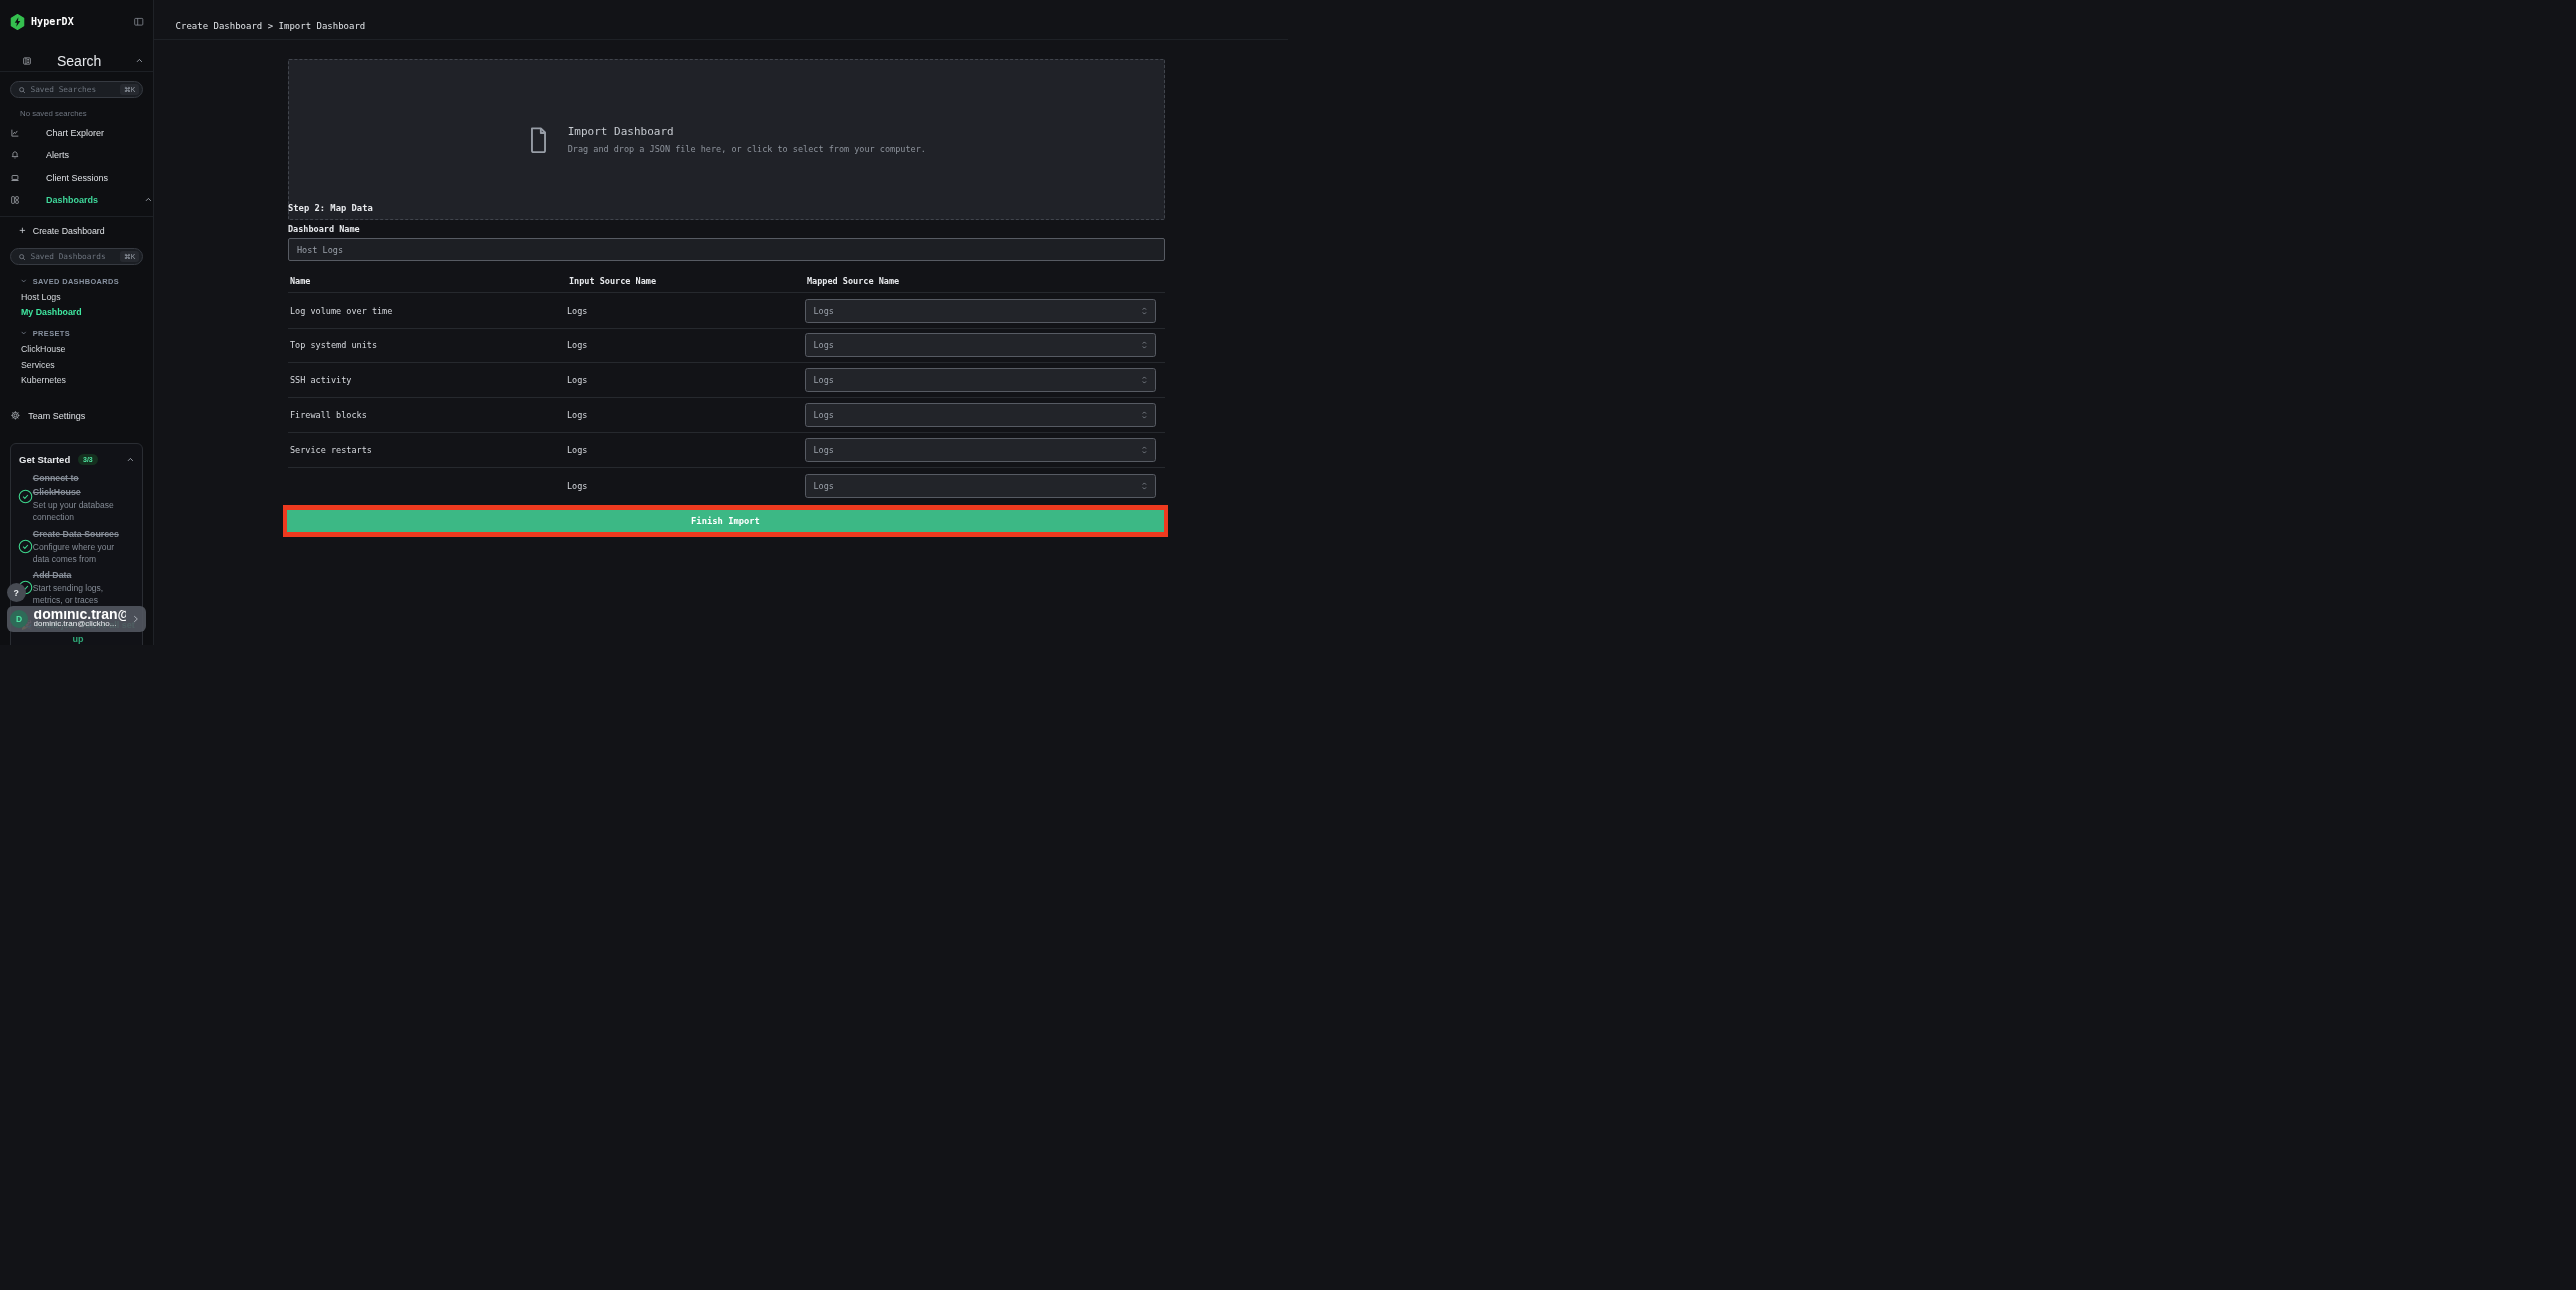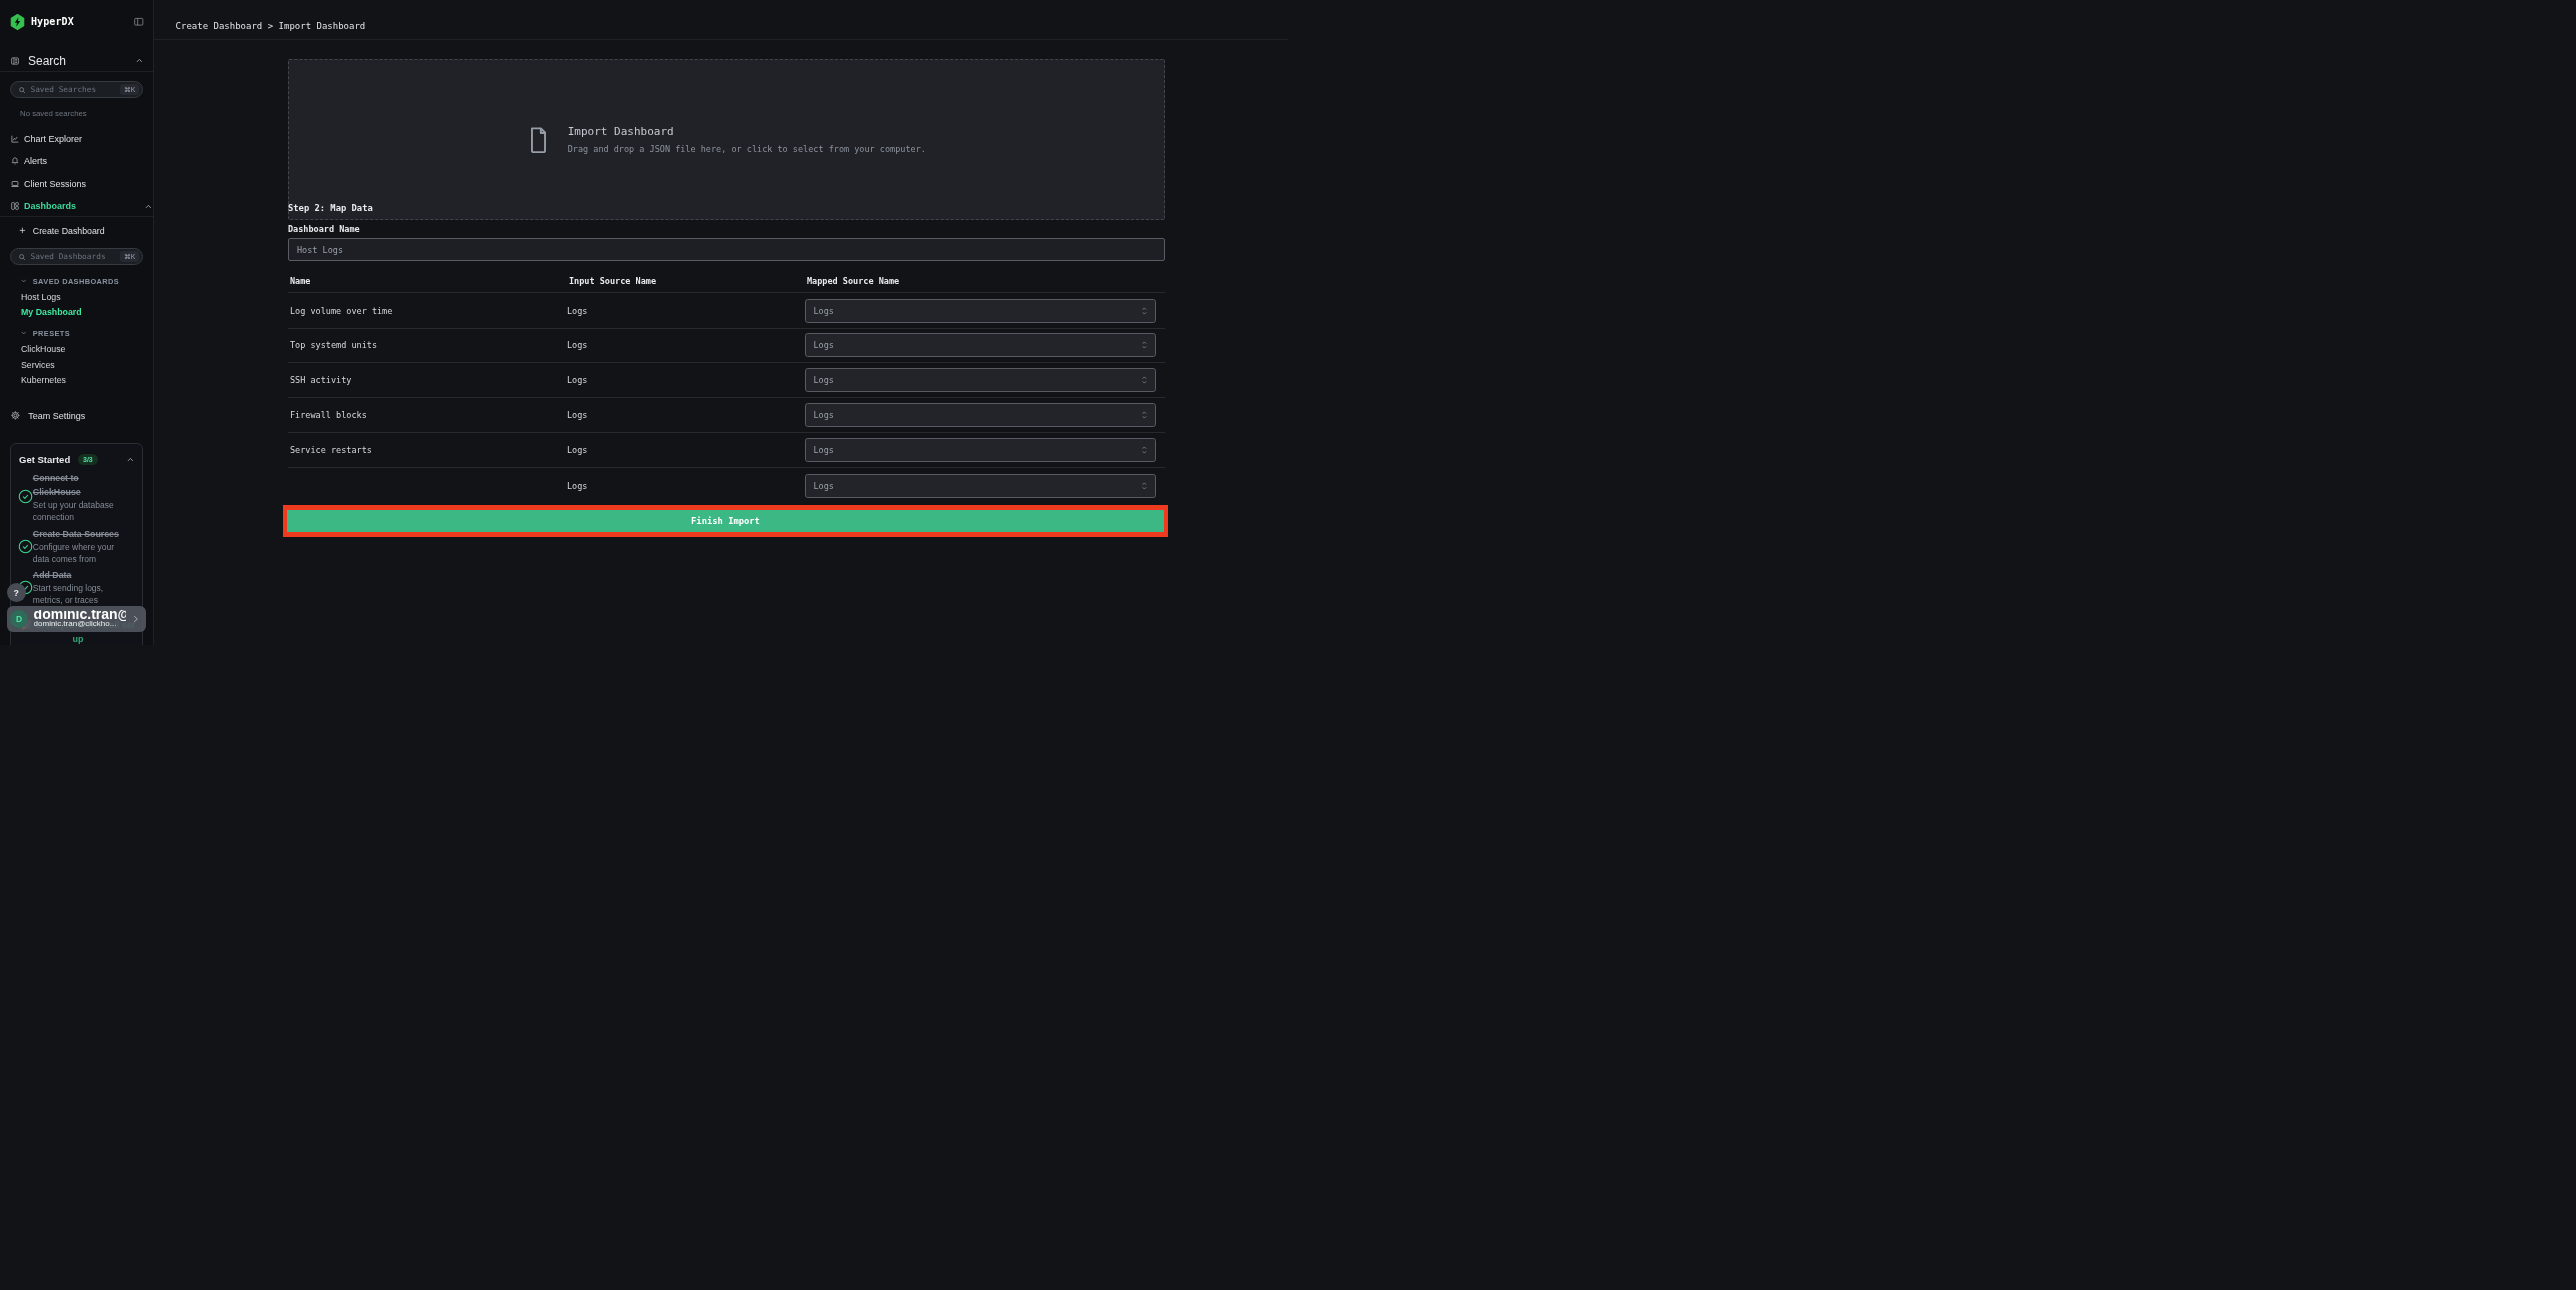--- a/index.html
+++ b/index.html
@@ -9,34 +9,34 @@
   svg{display:block}
 
   
   .sidebar{position:absolute;top:0;left:0;bottom:0;width:154px;background:#0e0f12;
            border-right:0.7px solid #1f2227;z-index:5}
   .logo-row{position:absolute;top:12px;left:10px;right:8.8px;height:19px;display:flex;align-items:center}
   .logo-mark{width:15px;height:16px;margin-right:6px}
   .logo-text{font-family:"DejaVu Sans Mono",monospace;font-weight:700;font-size:10px;color:#ffffff;letter-spacing:0.1px}
   .collapse-btn{margin-left:auto;background:none;border:none;color:#8a9099;cursor:pointer}
 
-  .sec-header{position:absolute;top:53px;left:10px;right:9.5px;height:15px;display:flex;align-items:center;gap:8px;
-              font-size:12px;color:#e7e9ec}
+  .sec-header{position:absolute;top:53px;left:22px;right:9.5px;height:15px;display:flex;align-items:center;gap:25px;
+              font-size:14px;color:#e7e9ec}
   .sec-header .chev{margin-left:auto;color:#aeb4bc}
   .divider{position:absolute;left:0;right:0;height:0.7px;background:#1d2025}
 
   .pill{position:absolute;left:10px;width:133px;height:17px;border-radius:8.8px;background:#1b1e23;
         border:0.7px solid #363a41;display:flex;align-items:center;padding:0 3.4px 0 6.8px;gap:4.7px}
   .pill .ph{flex:1;font-family:"DejaVu Sans Mono",monospace;font-size:7.8px;color:#6c737d;
             white-space:nowrap;overflow:hidden}
   .kbd{background:#26292f;border-radius:2.7px;padding:1.4px 3.4px;font-size:6.8px;color:#9aa1ab}
 
   .note{position:absolute;left:20px;top:109px;font-size:7.8px;color:#6f7680}
 
-  .nav-item{position:absolute;left:10px;right:0;height:16px;display:flex;align-items:flex-end;gap:4px;
+  .nav-item{position:absolute;left:10px;right:0;height:16px;display:flex;align-items:flex-start;gap:26px;
             font-size:9px;color:#dde0e4;cursor:pointer}
   .nav-item .icn{color:#c2c7cd}
   .nav-item.active{color:#3fd79a;font-weight:700}
   .nav-item .chev{margin-left:auto;color:#aeb4bc}
 
   .create-row{position:absolute;top:223px;left:18px;height:15px;display:flex;align-items:center;gap:6px;
               font-size:8.8px;color:#dde0e4;cursor:pointer}
   .create-row .icn{color:#cfd4d9}
 
   .sub-header{position:absolute;left:20px;height:10px;display:flex;align-items:center;gap:5.4px;

